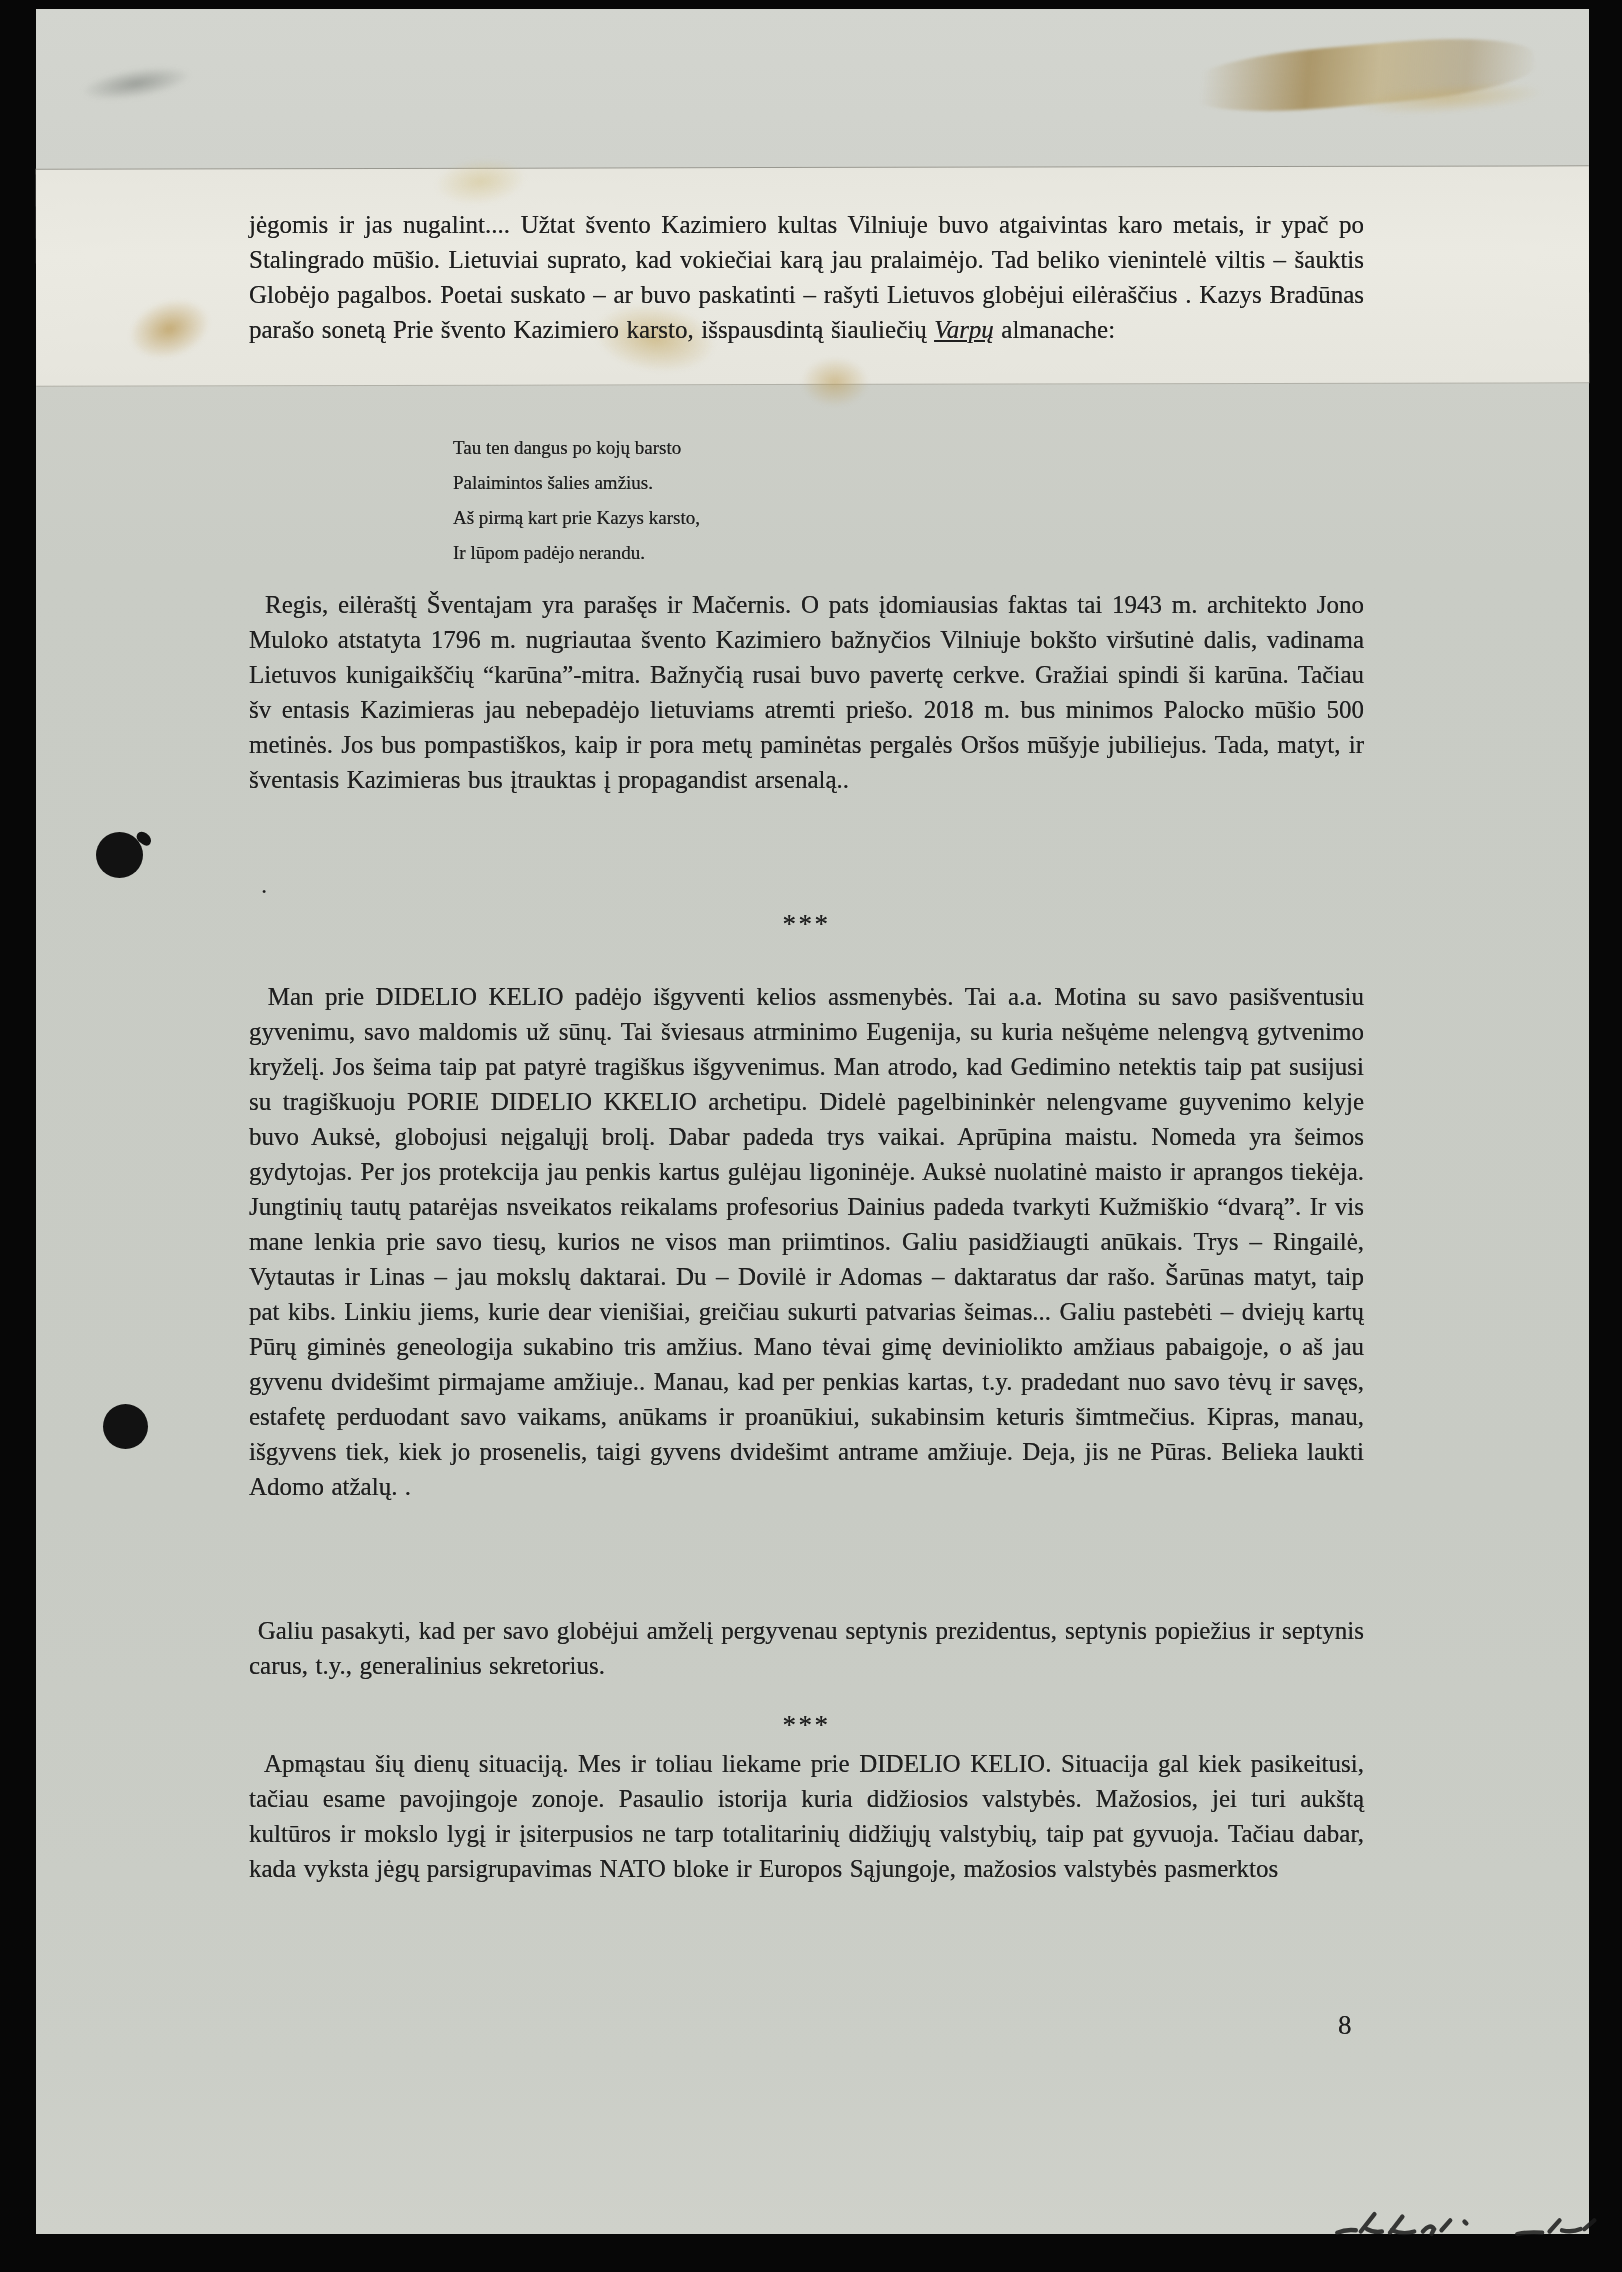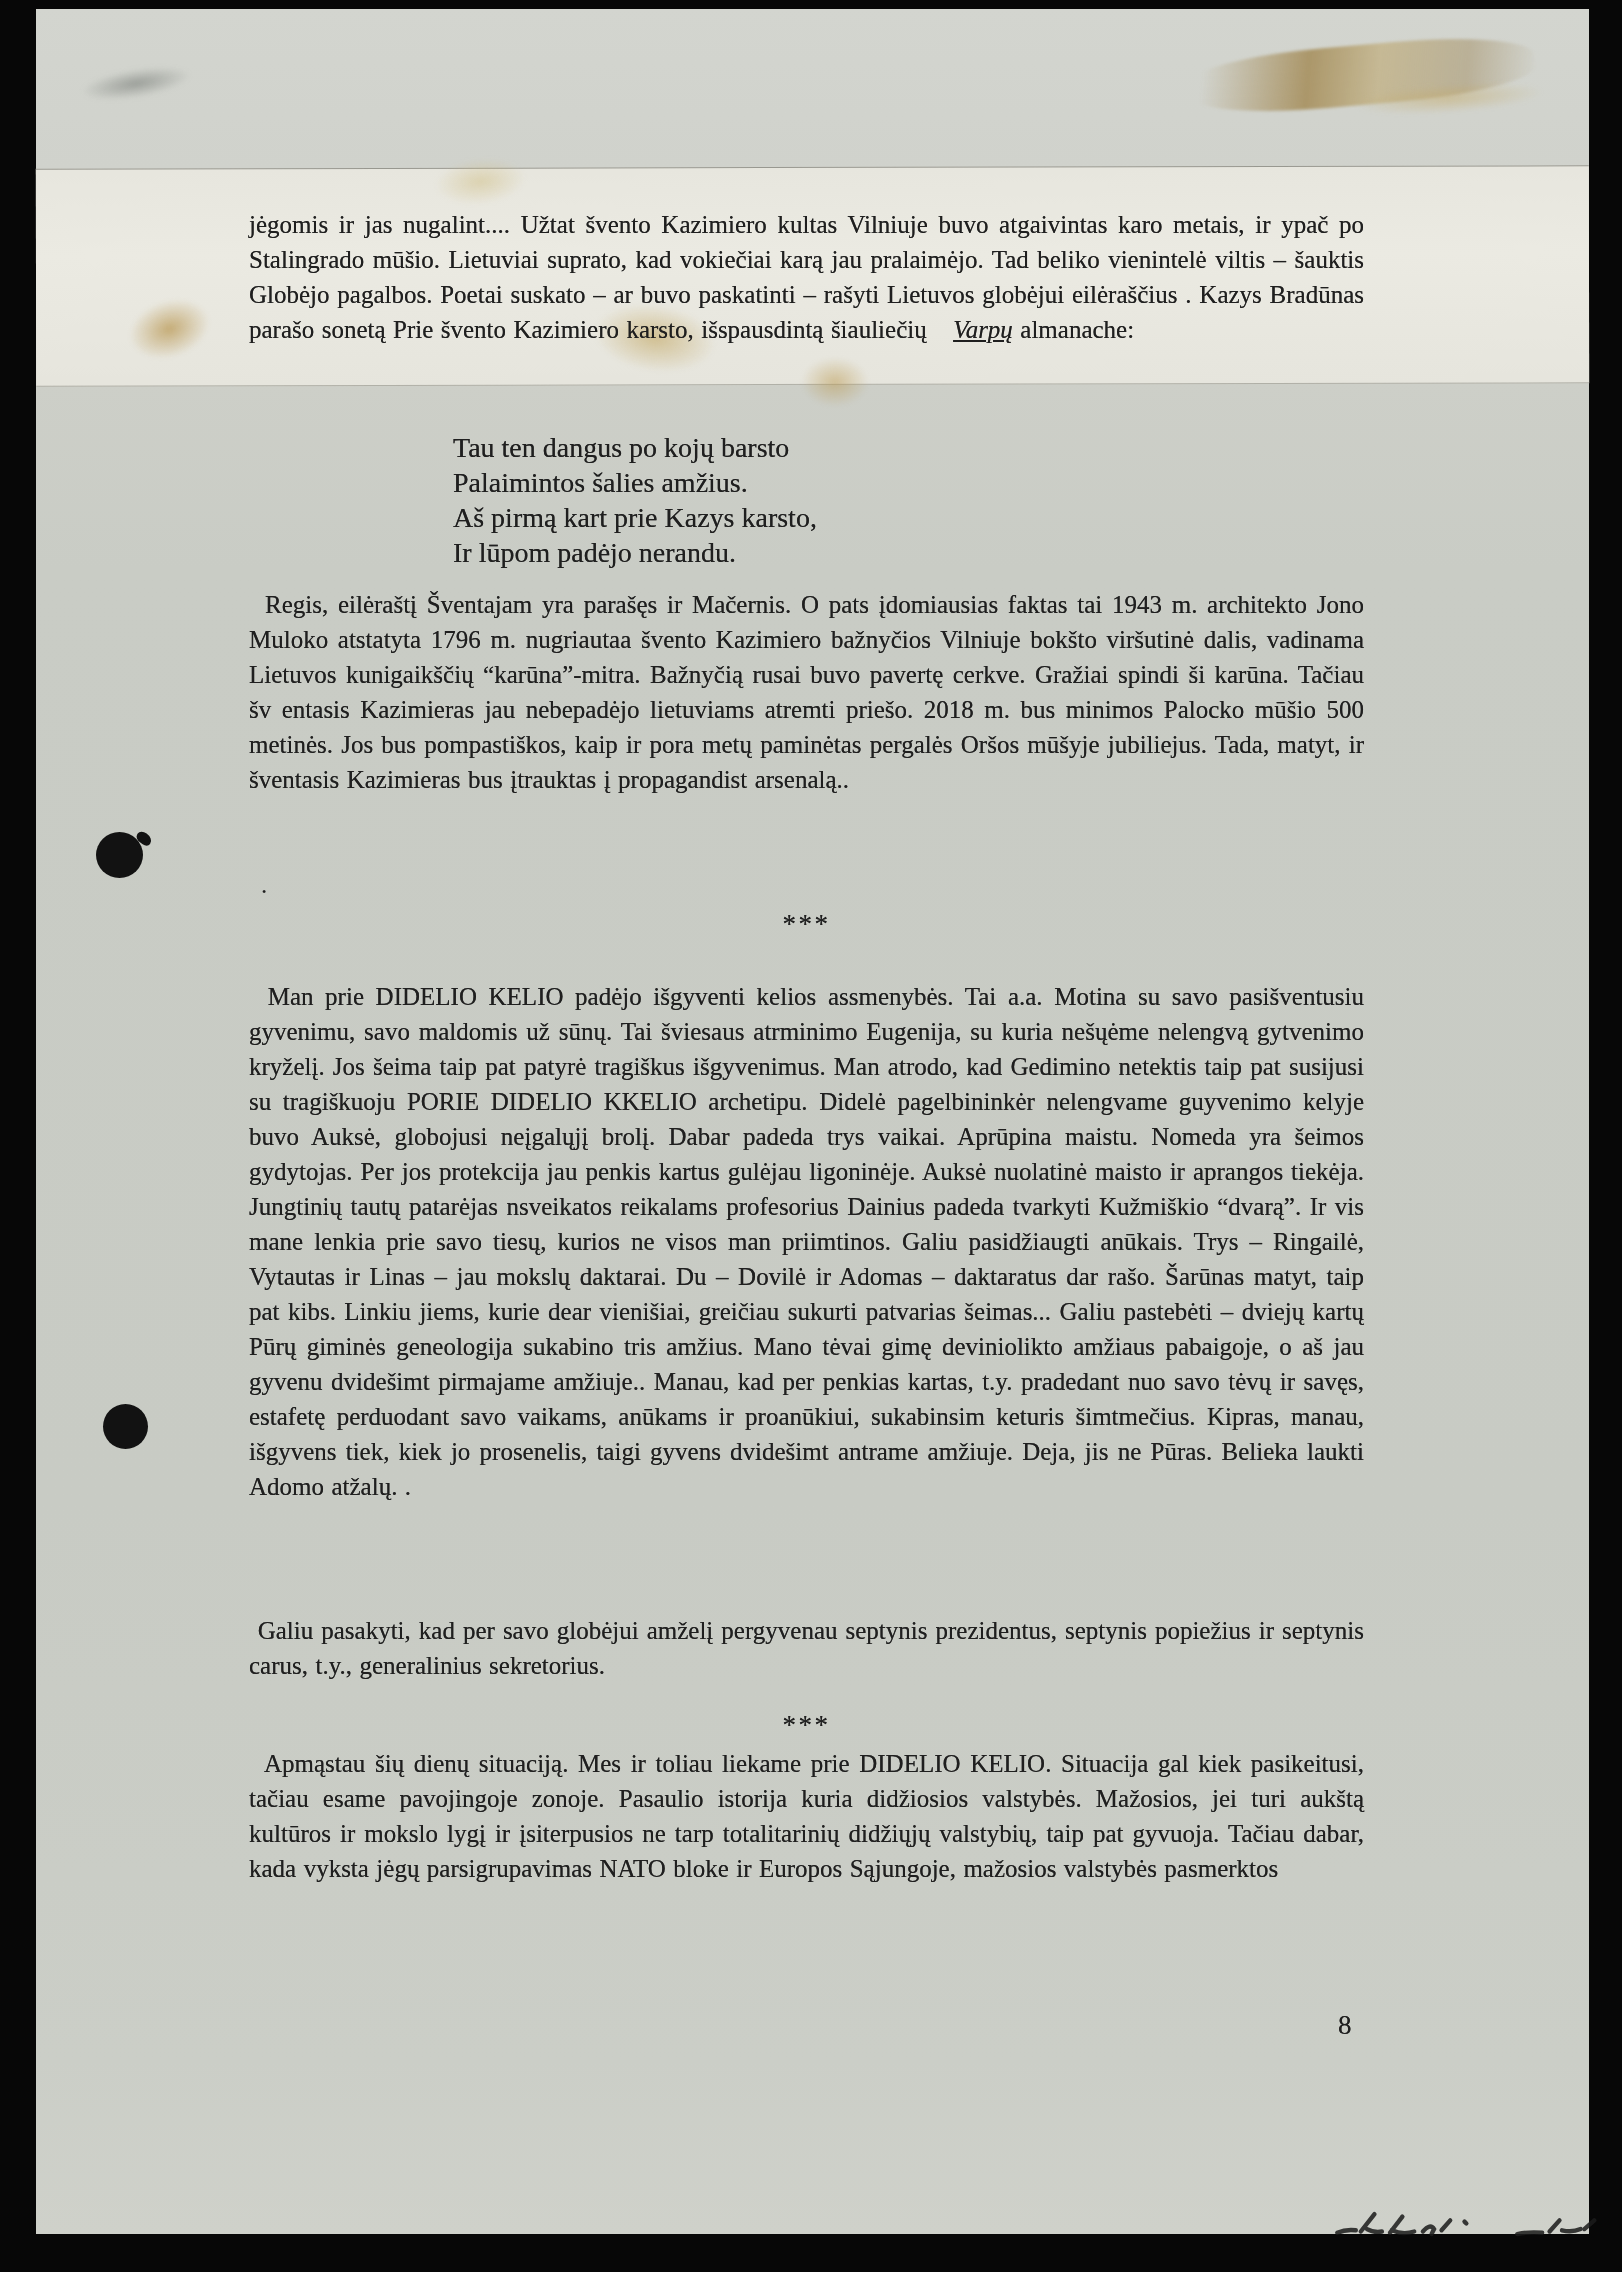--- a/index.html
+++ b/index.html
@@ -28,34 +28,34 @@
   .stain-topright{left:1151px;top:36px;width:348px;height:60px;border-radius:40%;
          background:linear-gradient(100deg,rgba(160,128,60,0) 5%,rgba(150,118,52,0.65) 35%,rgba(185,158,92,0.5) 55%,rgba(140,110,50,0.35) 80%,rgba(140,110,50,0) 100%);
          filter:blur(1.6px);transform:rotate(-5deg);position:absolute;}
   .stain-topright2{left:1319px;top:75px;width:187px;height:29px;border-radius:45%;
          background:radial-gradient(ellipse,rgba(196,170,104,0.5),rgba(196,170,104,0) 72%);
          filter:blur(1.9px);transform:rotate(-4deg);position:absolute;}
 
   .bodytext{position:absolute;left:249px;width:1115px;color:#1f1f1f;
          font-size:25px;line-height:35px;text-align:justify;
          text-shadow:0 0 0.4px rgba(25,25,25,0.75);word-spacing:1.2px;}
-  .poem{position:absolute;left:453px;top:430px;color:#1f1f1f;font-size:28px;line-height:35px;
+  .poem{position:absolute;left:453px;top:430px;color:#1f1f1f;font-size:19px;line-height:35px;
          text-shadow:0 0 0.4px rgba(25,25,25,0.75);}
   .sep{position:absolute;left:249px;width:1115px;text-align:center;color:#1f1f1f;
          font-size:27px;letter-spacing:2.5px;text-shadow:0 0 0.4px rgba(25,25,25,0.75);}
   .stray-period{position:absolute;left:261px;top:871px;color:#1f1f1f;font-size:25px;}
   .page-number{position:absolute;left:1338px;top:2010px;color:#1f1f1f;font-size:27px;
          text-shadow:0 0 0.4px rgba(25,25,25,0.75);}
   .punch-hole{position:absolute;background:#121212;border-radius:50%;}
   .hole-1{left:96px;top:832px;width:47px;height:46px;}
   .hole-1::after{content:"";position:absolute;right:-8.7px;top:1.2px;width:16px;height:11.2px;
          background:#121212;border-radius:50% 60% 40% 50%;transform:rotate(35deg);}
   .hole-2{left:103px;top:1404px;width:45px;height:45px;}
   .italic{}
-  .italic-underline{font-style:italic;text-decoration:underline;margin-left:19px;}
+  .italic-underline{font-style:italic;text-decoration:underline;}
   .scribble{position:absolute;left:1331px;top:2194px;}
 </style>
 </head>
 <body>
 
 <div id="canvas">
 
   <div class="paper">
     <div class="white-strip"></div>
     <div class="smudge smudge-topleft"></div>

